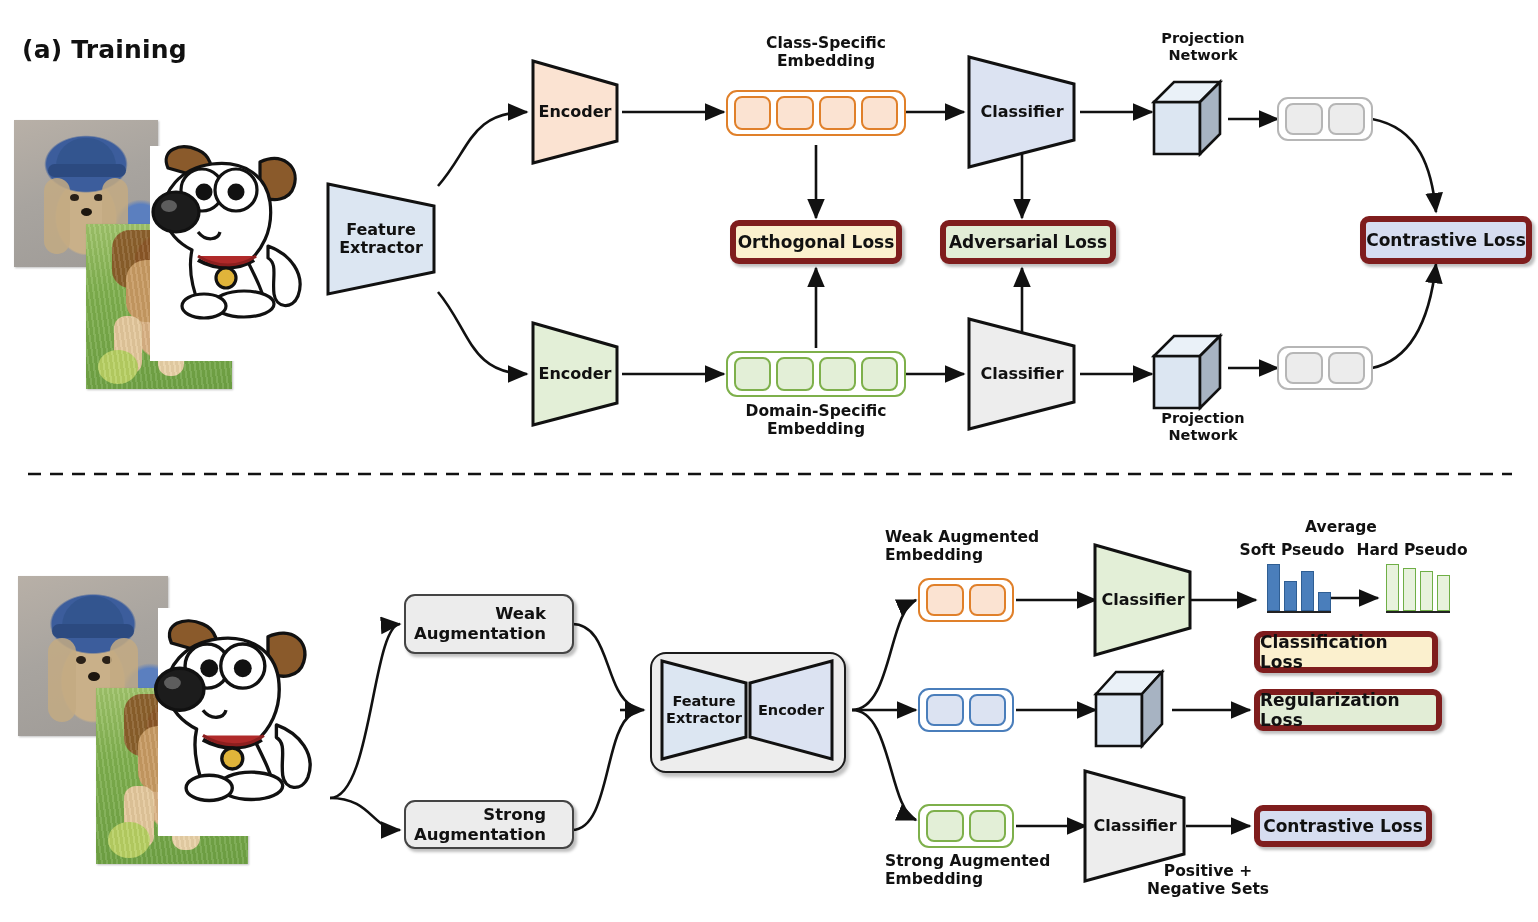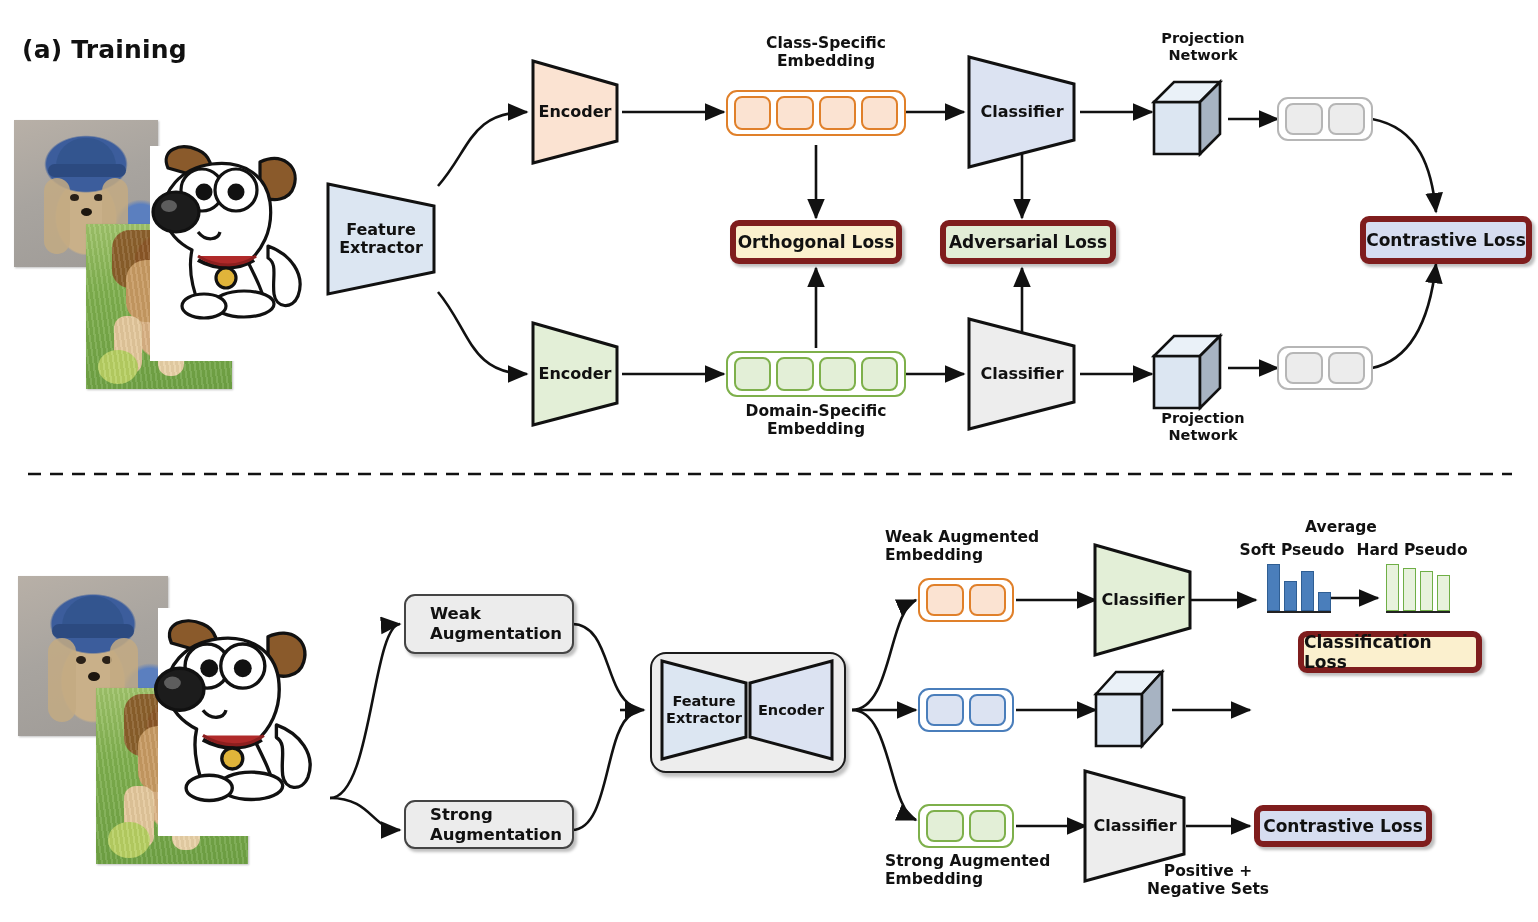--- a/index.html
+++ b/index.html
@@ -32,23 +32,23 @@
         font-weight:bold;font-size:17px;
         box-shadow:2.5px 3px 3px rgba(0,0,0,.26);}
   .pill.ort{background:#FBF0CE;}
   .pill.adv{background:#E2EDD6;}
   .pill.con{background:#D6DDF0;text-align:center;}
   .pill.reg{background:#E2EDD6;}
 
   
   .augbox{position:absolute;display:flex;align-items:center;
           border:2px solid #444;border-radius:11px;box-sizing:border-box;
-          background:#ECECEC;padding-left:24px;
+          background:#ECECEC;padding-left:8px;
           font-weight:bold;font-size:16.5px;line-height:1.2;white-space:pre-line;
-          box-shadow:2.5px 3px 3px rgba(0,0,0,.25);}
+          box-shadow:2.5px 3px 3px rgba(0,0,0,.25);text-align:right;}
 
   
   .combo{position:absolute;border:2.5px solid #1b1b1b;border-radius:16px;background:#EDEDED;
          box-shadow:3px 3.5px 3.5px rgba(0,0,0,.25);}
 
   
   .photo{position:absolute;overflow:hidden;box-shadow:1px 1px 2px rgba(0,0,0,.25);}
   .ph-white{position:absolute;background:#fff;}
 
   
@@ -408,19 +408,20 @@
   <div class="abs" style="left:1386px;top:566px;width:64px;height:48px;">
     <div class="bars" style="left:0;bottom:3px;height:45px;">
       <b style="width:11px;height:45px;background:#E8F2DD;border:1.6px solid #6FAF46;"></b>
       <b style="width:11px;height:41px;background:#E8F2DD;border:1.6px solid #6FAF46;"></b>
       <b style="width:11px;height:38px;background:#E8F2DD;border:1.6px solid #6FAF46;"></b>
       <b style="width:11px;height:34px;background:#E8F2DD;border:1.6px solid #6FAF46;"></b>
     </div>
     <div class="baraxis" style="left:0;bottom:1px;width:64px;"></div>
   </div>
 
-  <div class="pill ort" style="left:1254px;top:631px;width:184px;height:42px;margin-left:44px;">Classification Loss</div>
+  <div class="pill ort" style="left:1254px;top:631px;width:184px;height:42px;">Classification Loss</div>
+  <div class="pill reg" style="left:1254px;top:689px;width:188px;height:42px;">Regularization Loss</div>
   <div class="pill con" style="left:1254px;top:805px;width:178px;height:42px;">Contrastive Loss</div>
 
   <div class="abs lbl" style="left:1118px;top:862px;width:180px;">Positive +
 Negative Sets</div>
 
 </div>
 
 </body></html>

